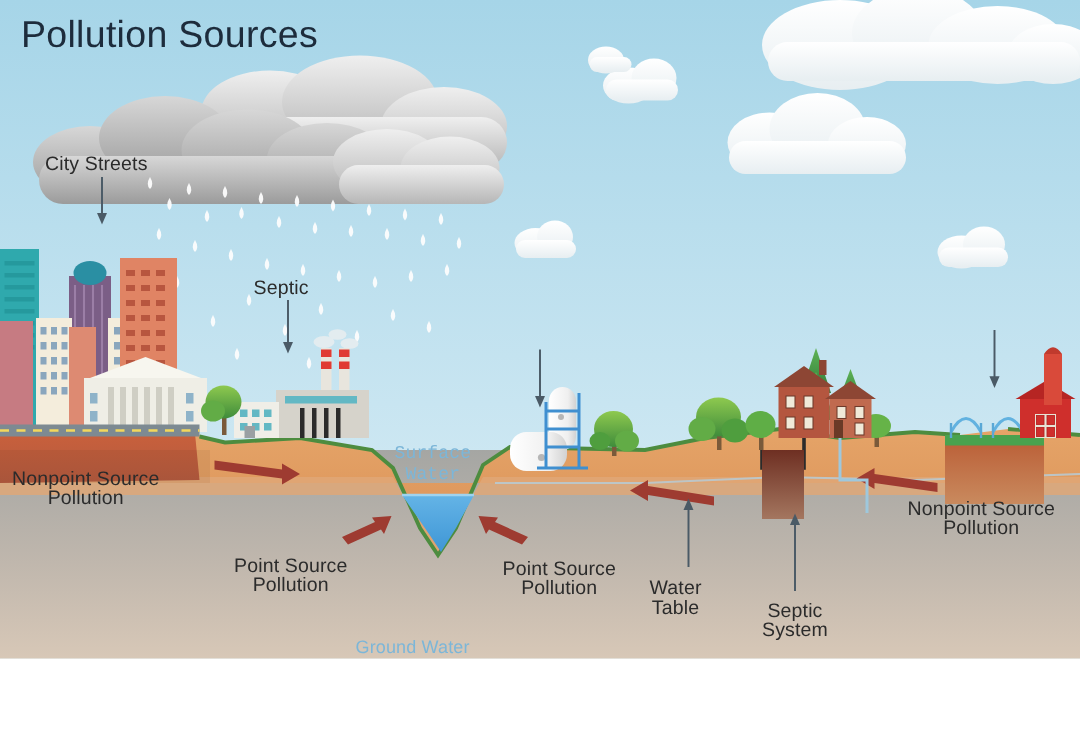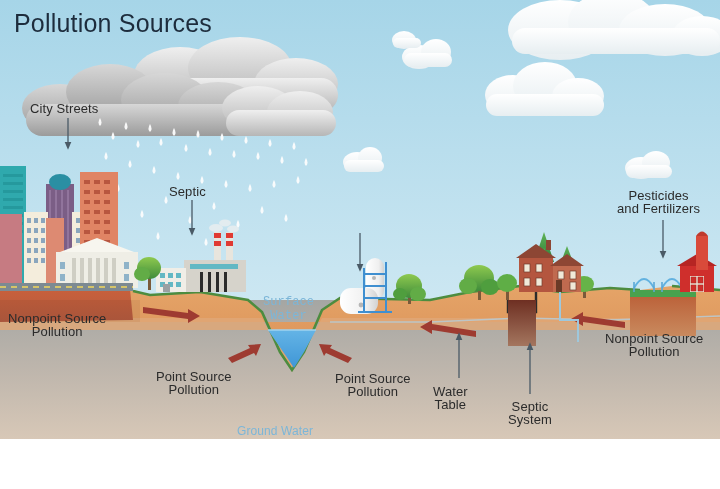--- a/index.html
+++ b/index.html
@@ -477,22 +477,20 @@
       <line x1="663" y1="220" x2="663" y2="255"></line>
       <line x1="459" y1="378" x2="459" y2="336"></line>
       <line x1="530" y1="394" x2="530" y2="346"></line>
     </g>
   </svg>
 
   <div id="page-title">Pollution Sources</div>
 
   <div class="lbl" style="left:30px;  top:103px;">City Streets</div>
   <div class="lbl" style="left:169px; top:186px;">Septic</div>
-  <div class="lbl" style="left:617px; top:190px;">Pesticides
-and Fertilizers</div>
   <div class="lbl" style="left:8px;   top:313px;">Nonpoint Source
 Pollution</div>
   <div class="lbl" style="left:156px; top:371px;">Point Source
 Pollution</div>
   <div class="lbl" style="left:335px; top:373px;">Point Source
 Pollution</div>
   <div class="lbl" style="left:433px; top:386px;">Water
 Table</div>
   <div class="lbl" style="left:508px; top:401px;">Septic
 System</div>

